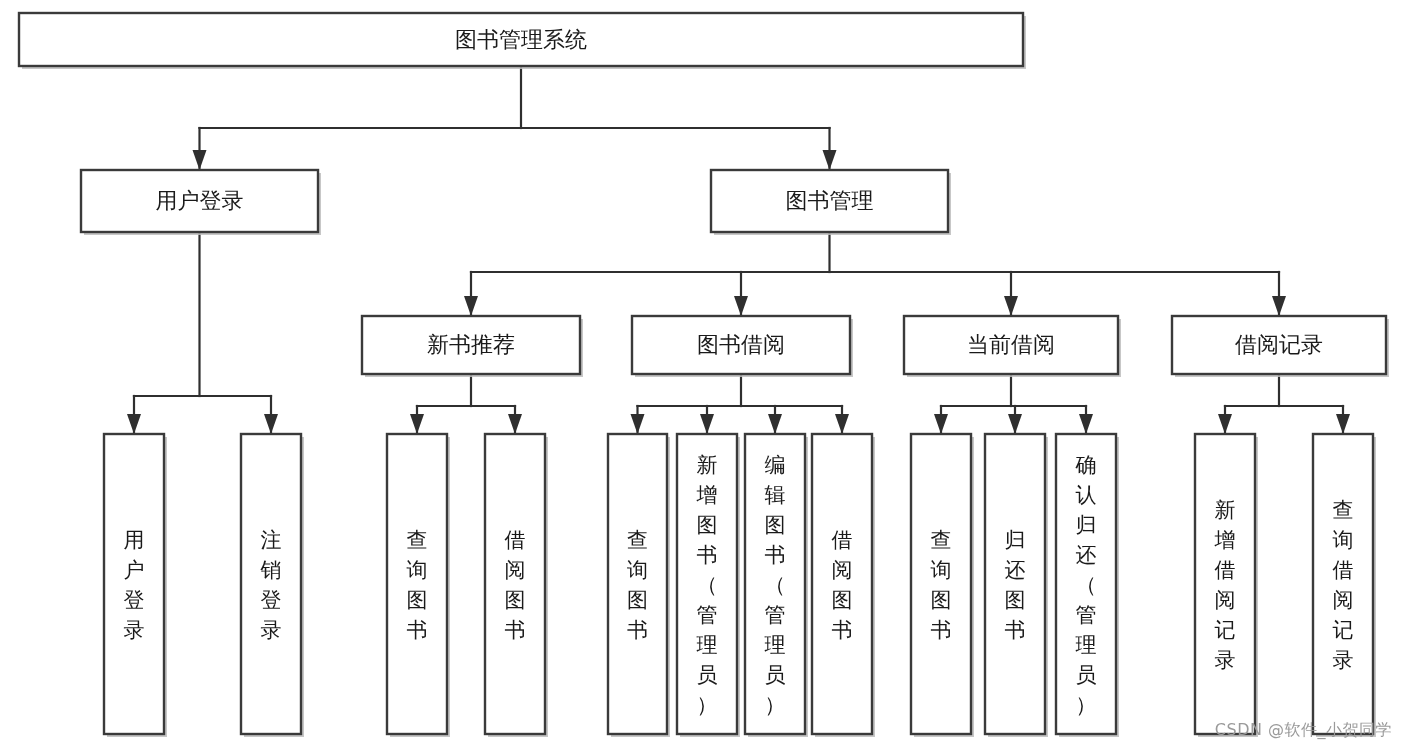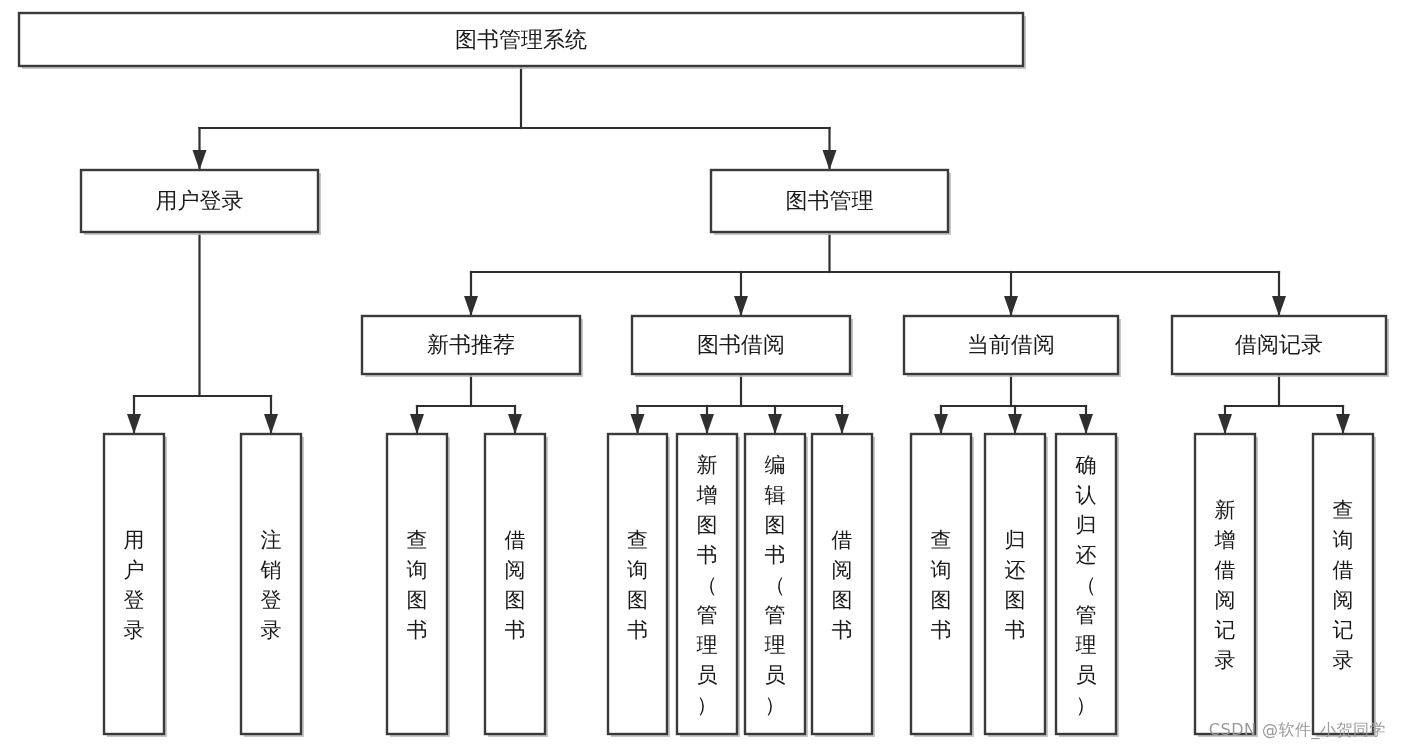--- a/index.html
+++ b/index.html
@@ -53,21 +53,21 @@
     dominant-baseline: middle;
   }
   .node-label-v {
     font-family: "DejaVu Sans", "Liberation Sans", sans-serif;
     font-size: 21px;
     fill: #1a1a1a;
     text-anchor: middle;
   }
   .watermark {
     position: absolute;
-    right: 19px;
+    right: 13px;
     bottom: 6px;
     font-family: "DejaVu Sans", "Liberation Sans", sans-serif;
     font-size: 16px;
     color: #9a9a9a;
     white-space: nowrap;
     letter-spacing: 0.5px;
   }
 </style>
 </head>
 <body>

